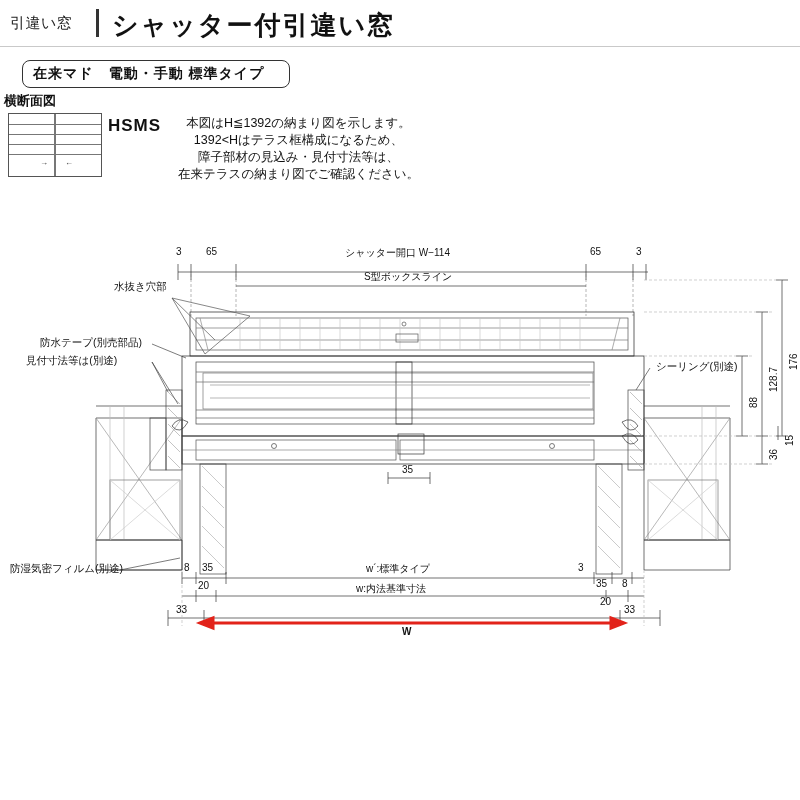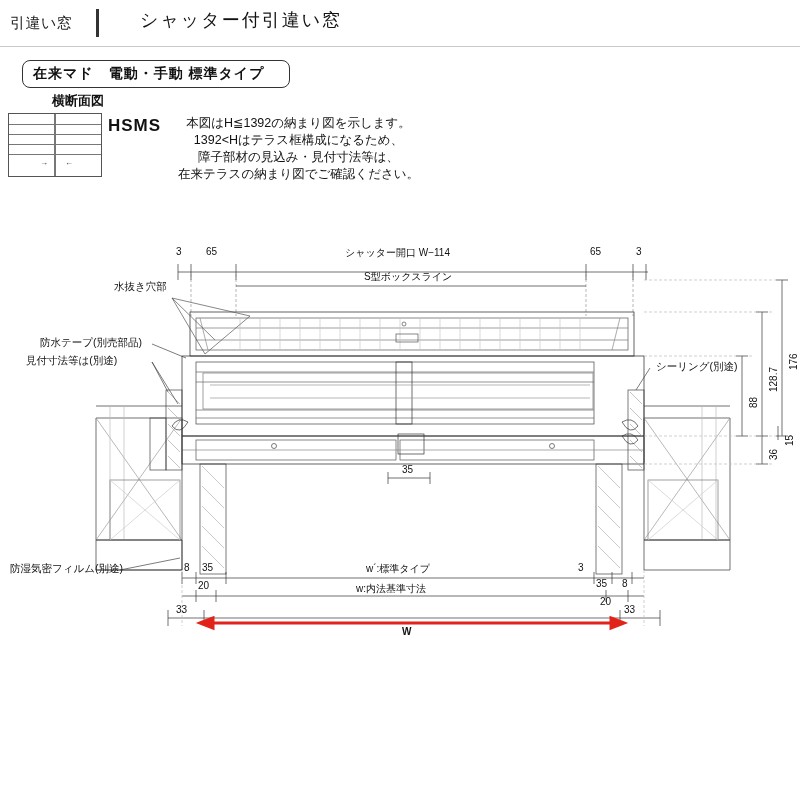--- a/index.html
+++ b/index.html
@@ -5,30 +5,30 @@
   html,body{margin:0;padding:0;}
   body{
     width:800px;height:800px;background:#ffffff;
     font-family:"Liberation Sans","DejaVu Sans",sans-serif;
     color:#111;position:relative;overflow:hidden;
   }
   
   .hdr{position:absolute;left:0;top:0;width:800px;height:46px;}
   .hdr-cat{position:absolute;left:10px;top:14px;font-size:15px;color:#222;letter-spacing:.5px;}
   .hdr-bar{position:absolute;left:96px;top:9px;width:3px;height:28px;background:#333;}
-  .hdr-title{position:absolute;left:112px;top:8px;font-size:18px;font-weight:normal;color:#111;letter-spacing:2px;margin-left:28px;}
+  .hdr-title{position:absolute;left:112px;top:8px;font-size:26px;font-weight:bold;color:#111;letter-spacing:2px;}
   .hdr-right{position:absolute;right:10px;top:8px;font-size:14px;color:#222;letter-spacing:1px;}
   .hdr-rule{position:absolute;left:0;top:46px;width:800px;height:1px;background:#c9c9c9;}
 
   
   .typebox{position:absolute;left:22px;top:60px;width:266px;height:26px;border:1px solid #333;border-radius:8px;}
   .typebox span{position:absolute;left:10px;top:4px;font-size:14px;font-weight:bold;letter-spacing:1px;}
 
   
-  .seclabel{position:absolute;left:4px;top:92px;font-size:13px;font-weight:bold;margin-left:48px;}
+  .seclabel{position:absolute;left:4px;top:92px;font-size:13px;font-weight:bold;}
 
   
   .thumb{position:absolute;left:8px;top:113px;width:92px;height:62px;border:1px solid #555;background:#fff;}
   .thumb .hline{position:absolute;left:0;width:92px;height:1px;background:#777;}
   .thumb .vline{position:absolute;top:0;width:1px;height:62px;background:#777;}
   .thumb .arrow{position:absolute;top:44px;font-size:8px;color:#333;}
 
   .hsms{position:absolute;left:108px;top:116px;font-size:17px;font-weight:bold;letter-spacing:1px;text-align:center;}
 
   .note{position:absolute;left:178px;top:115px;font-size:12.5px;line-height:17px;color:#111;white-space:pre-line;text-align:center;}

